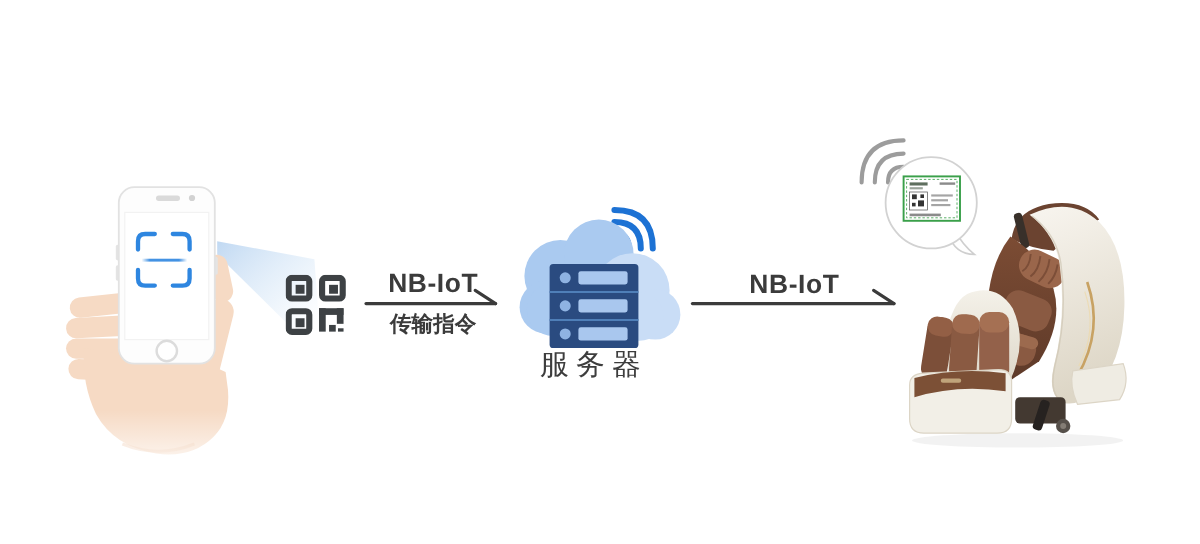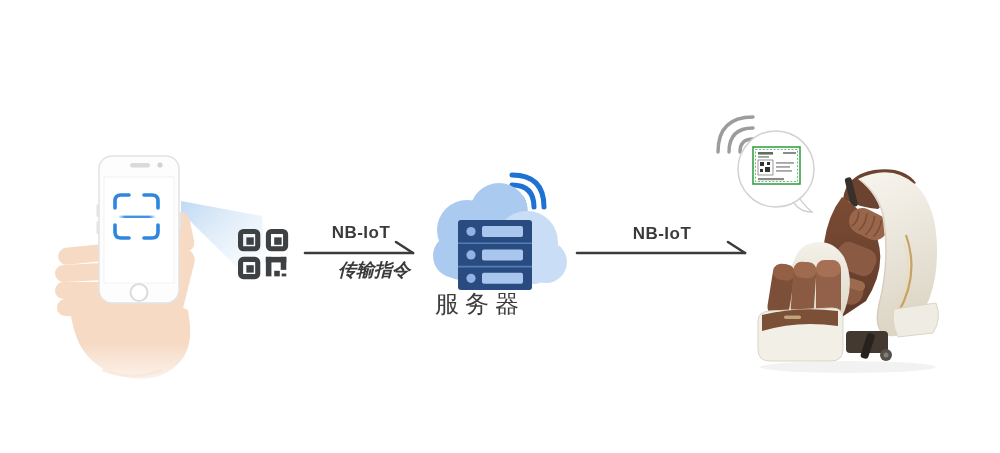--- a/index.html
+++ b/index.html
@@ -2,21 +2,21 @@
 <html><head>
 <meta charset="utf-8">
 <style>
   html,body{margin:0;padding:0;background:#fff;}
   .canvas{
     position:relative;width:1000px;height:453px;background:#ffffff;overflow:hidden;
     font-family:"Liberation Sans","DejaVu Sans",sans-serif;color:#3b3b3b;
   }
   .abs{position:absolute;}
   .protocol{
-    font-size:17px;font-weight:700;text-align:center;letter-spacing:.5px;color:#3b3b3b;
+    font-size:22px;font-weight:700;text-align:center;letter-spacing:.5px;color:#3b3b3b;
   }
   .action{
     font-size:18px;font-weight:600;text-align:center;color:#3b3b3b;white-space:nowrap;
   }
   .server-label{
     font-size:24px;font-weight:500;text-align:center;letter-spacing:6px;color:#3d3d3d;white-space:nowrap;
   }
 </style>
 </head>
 <body>
@@ -90,21 +90,21 @@
     <rect x="46" y="30" width="6" height="14"></rect>
     <rect x="39" y="45" width="6" height="6"></rect>
     <rect x="47" y="48" width="5" height="3"></rect>
   </svg>
 
   <div class="abs protocol" style="left:305px;top:223px;width:112px;">NB-IoT</div>
   <svg class="abs" style="left:303px;top:239px;" width="114" height="16" viewBox="0 0 114 16">
     <line x1="2" y1="14" x2="110" y2="14" stroke="#3b3b3b" stroke-width="2.6" stroke-linecap="round"></line>
     <line x1="93" y1="3" x2="110" y2="14" stroke="#3b3b3b" stroke-width="2.6" stroke-linecap="round"></line>
   </svg>
-  <div class="abs action" style="left:308px;top:258px;width:132px;font-style:italic;">传输指令</div>
+  <div class="abs action" style="left:295px;top:258px;width:132px;">传输指令</div>
 
   <svg class="abs" style="left:425px;top:158px;" width="150" height="140" viewBox="0 0 150 140">
     <g stroke="#1d72d4" stroke-width="5" fill="none" stroke-linecap="round">
       <path d="M99,49 Q99,37 87,37"></path>
       <path d="M109,49 Q109,27 87,27"></path>
       <path d="M119,49 Q119,17 87,17"></path>
     </g>
     <g fill="#aacaf0">
       <circle cx="42" cy="72" r="30"></circle>
       <circle cx="74" cy="54" r="29"></circle>
@@ -122,21 +122,21 @@
       <line x1="33" y1="85.3" x2="107" y2="85.3" stroke="#4f7fb8" stroke-width="1.6"></line>
       <line x1="33" y1="108.6" x2="107" y2="108.6" stroke="#4f7fb8" stroke-width="1.6"></line>
       <circle cx="46" cy="73.5" r="4.6" fill="#8fb3e2"></circle>
       <rect x="57" y="68" width="41" height="11" rx="2" fill="#a9c7ee"></rect>
       <circle cx="46" cy="96.9" r="4.6" fill="#8fb3e2"></circle>
       <rect x="57" y="91.4" width="41" height="11" rx="2" fill="#a9c7ee"></rect>
       <circle cx="46" cy="120.3" r="4.6" fill="#8fb3e2"></circle>
       <rect x="57" y="114.8" width="41" height="11" rx="2" fill="#a9c7ee"></rect>
     </g>
   </svg>
-  <div class="abs server-label" style="left:405px;top:288px;width:150px;">服务器</div>
+  <div class="abs server-label" style="left:420px;top:288px;width:150px;">服务器</div>
 
   <div class="abs protocol" style="left:577px;top:224px;width:170px;">NB-IoT</div>
   <svg class="abs" style="left:575px;top:239px;" width="174" height="16" viewBox="0 0 174 16">
     <line x1="2" y1="14" x2="170" y2="14" stroke="#3b3b3b" stroke-width="2.6" stroke-linecap="round"></line>
     <line x1="153" y1="3" x2="170" y2="14" stroke="#3b3b3b" stroke-width="2.6" stroke-linecap="round"></line>
   </svg>
 
   <svg class="abs" style="left:690px;top:95px;" width="150" height="125" viewBox="0 0 150 125">
     <g stroke="#9c9c9c" stroke-width="3.4" fill="none" stroke-linecap="round">
       <path d="M63,44 Q50,44 50,57"></path>

